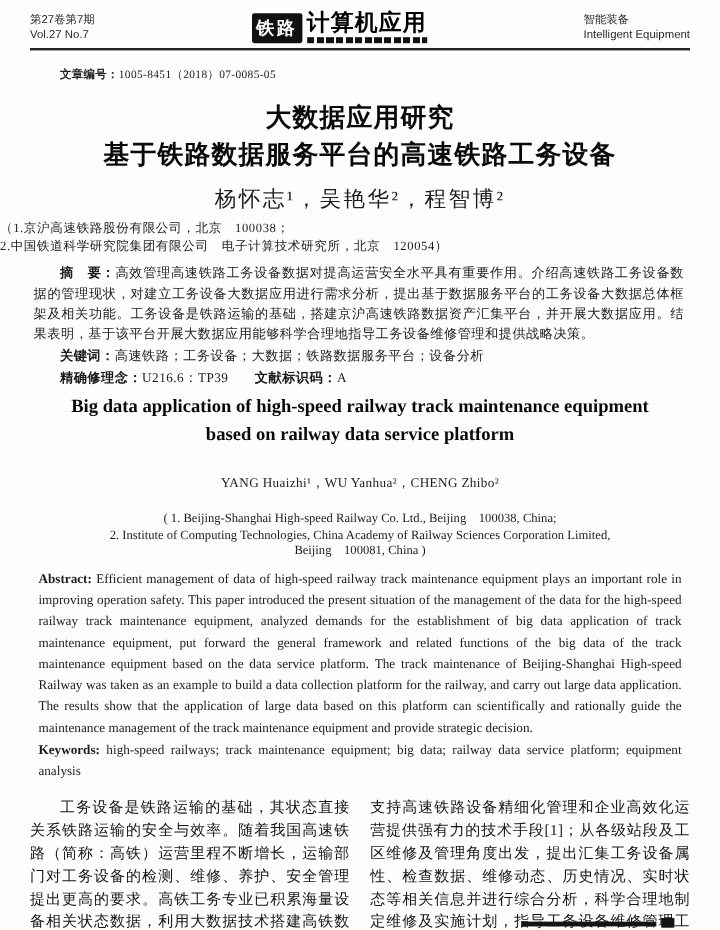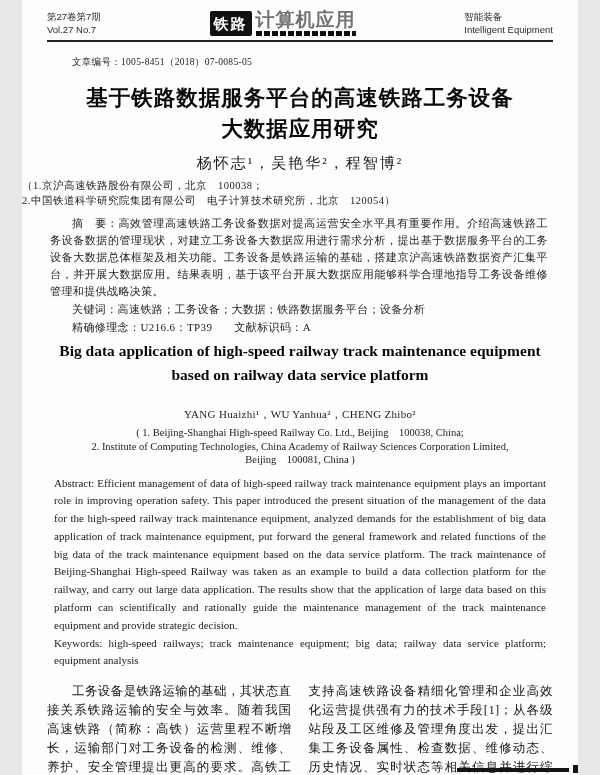--- a/index.html
+++ b/index.html
@@ -1,18 +1,18 @@
 <!DOCTYPE html>
 <html><head>
 <meta charset="utf-8">
 <style>
   html,body{margin:0;padding:0;background:#e8e8e8;}
   .page{
     position:relative;
-    width:556px;height:775px;
+    width:600px;height:775px;
     margin:0 auto;
     background:#fdfdfc;
     color:#1c1c1c;
     font-family:"Liberation Serif","DejaVu Serif",serif;
     overflow:hidden;
     box-sizing:border-box;
   }
   
   .header{
     display:flex;justify-content:space-between;align-items:center;
@@ -26,53 +26,53 @@
   .header-center{display:flex;align-items:flex-end;gap:4px;}
   .logo-mark{
     display:inline-block;background:#111;color:#fff;
     font-family:"Liberation Sans","DejaVu Sans",sans-serif;
     font-weight:700;font-size:15px;line-height:1;
     padding:5px 4px;letter-spacing:2px;border-radius:2px;
   }
   .logo-text-wrap{display:inline-flex;flex-direction:column;}
   .logo-text{
     font-family:"Liberation Sans","DejaVu Sans",sans-serif;
-    font-weight:900;font-size:19px;line-height:20px;letter-spacing:1px;color:#737373;
+    font-weight:900;font-size:19px;line-height:20px;letter-spacing:1px;color:#000000;
   }
   .logo-strip{
     height:5px;width:100%;background:
       repeating-linear-gradient(90deg,#111 0 6px,#f8f8f8 6px 8px);
     margin-top:1px;
   }
   .header-rule{border-bottom:2.5px solid #222;margin:0 25px;}
   
   .article-number{
     margin:14px 0 0 50px;font-size:9.5px;letter-spacing:.3px;color:#222;
   }
   .title-cn{
     margin:14px 30px 0 30px;text-align:center;
     font-family:"Liberation Sans","DejaVu Sans",sans-serif;
     font-weight:900;font-size:21.5px;line-height:31px;color:#0a0a0a;letter-spacing:1px;
   }
-  .authors-cn{margin-top:9px;text-align:center;font-size:15px;letter-spacing:2px;}
+  .authors-cn{margin-top:9px;text-align:center;font-size:18px;letter-spacing:2px;}
   .affil-cn{margin-top:5px;text-align:left;font-size:10.5px;line-height:15px;letter-spacing:.5px;}
   .abstract-cn{
     margin:7px 30px 0 28px;font-size:11px;line-height:17px;
     text-align:justify;text-indent:2em;letter-spacing:.4px;
   }
   .meta-line{margin:1px 30px 0 28px;font-size:11px;line-height:16.5px;text-indent:2em;letter-spacing:.4px;}
-  .b{font-weight:400;margin-top:48px;}
+  .b{font-weight:700;margin-top:48px;}
   .clc-gap{display:inline-block;width:2em;}
   
   .title-en{
     margin:4px 30px 0 30px;text-align:center;
     font-weight:700;font-size:15.5px;line-height:24px;color:#0a0a0a;
   }
   .authors-en{margin-top:20px;text-align:center;font-size:11px;letter-spacing:.3px;}
-  .affil-en{margin-top:4px;text-align:center;font-size:10.5px;line-height:13.5px;}
+  .affil-en{margin-top:16px;text-align:center;font-size:10.5px;line-height:13.5px;}
   .abstract-en{
     margin:8px 32px 0 32px;font-size:11px;line-height:17.8px;text-align:justify;
   }
   .keywords-en{margin:0 32px 0 32px;font-size:11px;line-height:17.8px;text-align:justify;}
   
   .columns{
     display:flex;gap:17px;margin:12px 25px 0 25px;height:212px;overflow:hidden;
   }
   .col{width:270px;display:flex;flex-direction:column;}
   .body-p{
@@ -104,22 +104,22 @@
     <div class="header-right">
       <div>智能装备</div>
       <div>Intelligent Equipment</div>
     </div>
   </div>
   <div class="header-rule"></div>
 
   <div class="article-number"><span class="b">文章编号：</span><span>1005-8451（2018）07-0085-05</span></div>
 
   <div class="title-cn">
+    <div>大数据应用研究</div>
     <div>基于铁路数据服务平台的高速铁路工务设备</div>
-    <div>大数据应用研究</div>
   </div>
   <div class="authors-cn">杨怀志¹，吴艳华²，程智博²</div>
   <div class="affil-cn">
     <div>（1.京沪高速铁路股份有限公司，北京　100038；</div>
     <div>2.中国铁道科学研究院集团有限公司　电子计算技术研究所，北京　120054）</div>
   </div>
 
   <p class="abstract-cn"><span class="b">摘　要：</span><span>高效管理高速铁路工务设备数据对提高运营安全水平具有重要作用。介绍高速铁路工务设备数据的管理现状，对建立工务设备大数据应用进行需求分析，提出基于数据服务平台的工务设备大数据总体框架及相关功能。工务设备是铁路运输的基础，搭建京沪高速铁路数据资产汇集平台，并开展大数据应用。结果表明，基于该平台开展大数据应用能够科学合理地指导工务设备维修管理和提供战略决策。</span></p>
   <p class="meta-line"><span class="b">关键词：</span><span>高速铁路；工务设备；大数据；铁路数据服务平台；设备分析</span></p>
   <p class="meta-line"><span class="b">精确修理念：</span><span>U216.6：TP39</span><span class="clc-gap"></span><span class="b">文献标识码：</span><span>A</span></p>

